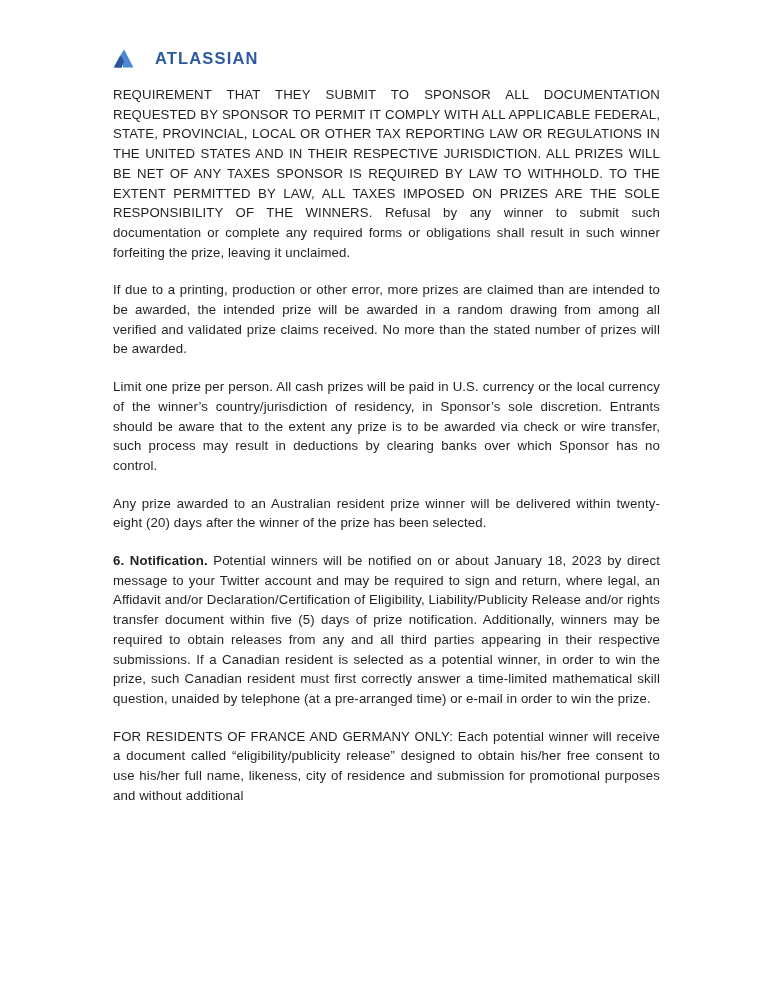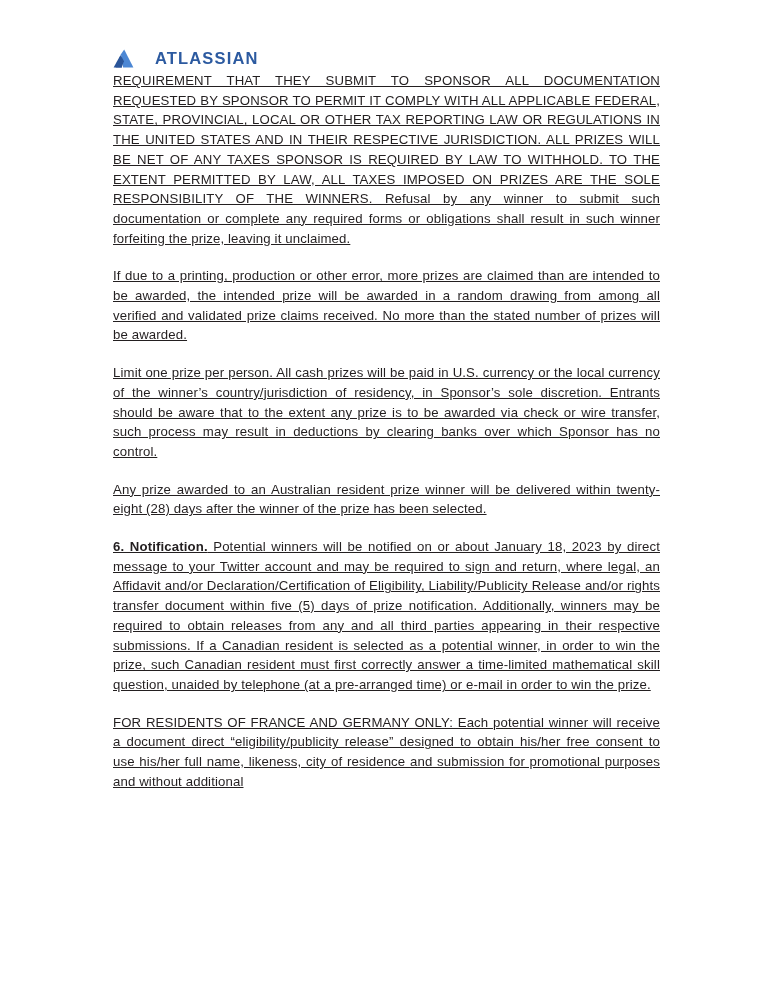--- a/index.html
+++ b/index.html
@@ -40,23 +40,22 @@
     font-weight: bold;
     font-size: 16.5px;
     letter-spacing: 1.15px;
     color: #2c5aa0;
     line-height: 1;
     white-space: nowrap;
   }
   .content {
     position: absolute;
     left: 113px;
-    top: 71px;
+    top: 85px;
     width: 547px;
-    text-decoration: underline;
   }
   p.para {
     margin: 0 0 18px 0;
     padding: 0;
     font-size: 13.2px;
     line-height: 19.7px;
     text-align: justify;
     text-justify: inter-word;
     color: #231f20;
     letter-spacing: 0.01em;
@@ -85,21 +84,21 @@
   </div>
 
   <div class="content">
 
     <p class="para">REQUIREMENT THAT THEY SUBMIT TO SPONSOR ALL DOCUMENTATION REQUESTED BY SPONSOR TO PERMIT IT COMPLY WITH ALL APPLICABLE FEDERAL, STATE, PROVINCIAL, LOCAL OR OTHER TAX REPORTING LAW OR REGULATIONS IN THE UNITED STATES AND IN THEIR RESPECTIVE JURISDICTION. ALL PRIZES WILL BE NET OF ANY TAXES SPONSOR IS REQUIRED BY LAW TO WITHHOLD. TO THE EXTENT PERMITTED BY LAW, ALL TAXES IMPOSED ON PRIZES ARE THE SOLE RESPONSIBILITY OF THE WINNERS. Refusal by any winner to submit such documentation or complete any required forms or obligations shall result in such winner forfeiting the prize, leaving it unclaimed.</p>
 
     <p class="para">If due to a printing, production or other error, more prizes are claimed than are intended to be awarded, the intended prize will be awarded in a random drawing from among all verified and validated prize claims received. No more than the stated number of prizes will be awarded.</p>
 
     <p class="para">Limit one prize per person. All cash prizes will be paid in U.S. currency or the local currency of the winner’s country/jurisdiction of residency, in Sponsor’s sole discretion. Entrants should be aware that to the extent any prize is to be awarded via check or wire transfer, such process may result in deductions by clearing banks over which Sponsor has no control.</p>
 
-    <p class="para">Any prize awarded to an Australian resident prize winner will be delivered within twenty-eight (28) days after the winner of the prize has been selected.</p>
+    <p class="para">Any prize awarded to an Australian resident prize winner will be delivered within twenty-eight (20) days after the winner of the prize has been selected.</p>
 
     <p class="para"><span class="bold-lead">6. Notification.</span><span> Potential winners will be notified on or about January 18, 2023 by direct message to your Twitter account and may be required to sign and return, where legal, an Affidavit and/or Declaration/Certification of Eligibility, Liability/Publicity Release and/or rights transfer document within five (5) days of prize notification. Additionally, winners may be required to obtain releases from any and all third parties appearing in their respective submissions. If a Canadian resident is selected as a potential winner, in order to win the prize, such Canadian resident must first correctly answer a time-limited mathematical skill question, unaided by telephone (at a pre-arranged time) or e-mail in order to win the prize.</span></p>
 
-    <p class="para">FOR RESIDENTS OF FRANCE AND GERMANY ONLY: Each potential winner will receive a document direct “eligibility/publicity release” designed to obtain his/her free consent to use his/her full name, likeness, city of residence and submission for promotional purposes and without additional</p>
+    <p class="para">FOR RESIDENTS OF FRANCE AND GERMANY ONLY: Each potential winner will receive a document called “eligibility/publicity release” designed to obtain his/her free consent to use his/her full name, likeness, city of residence and submission for promotional purposes and without additional</p>
 
   </div>
 
 </div>
 
 </body></html>

